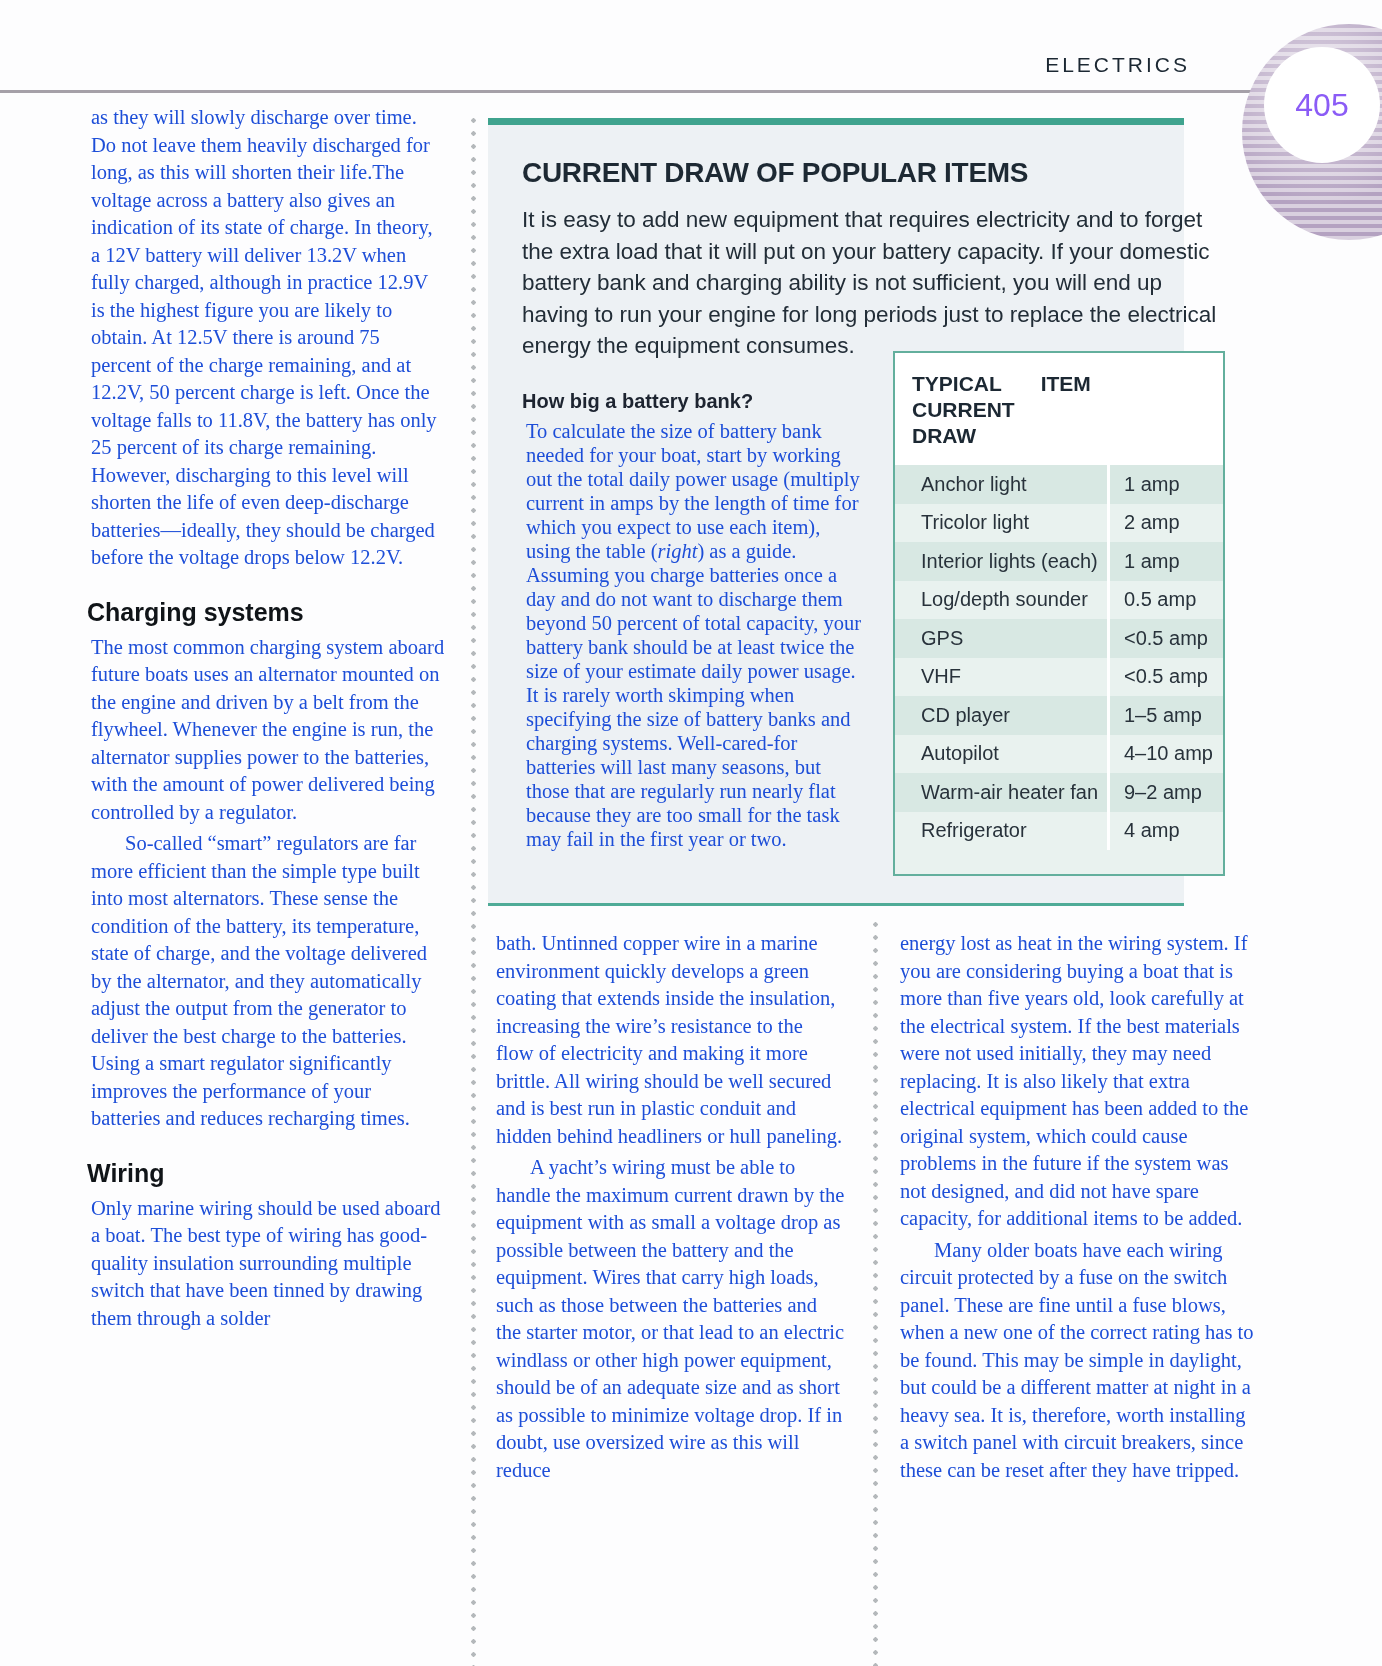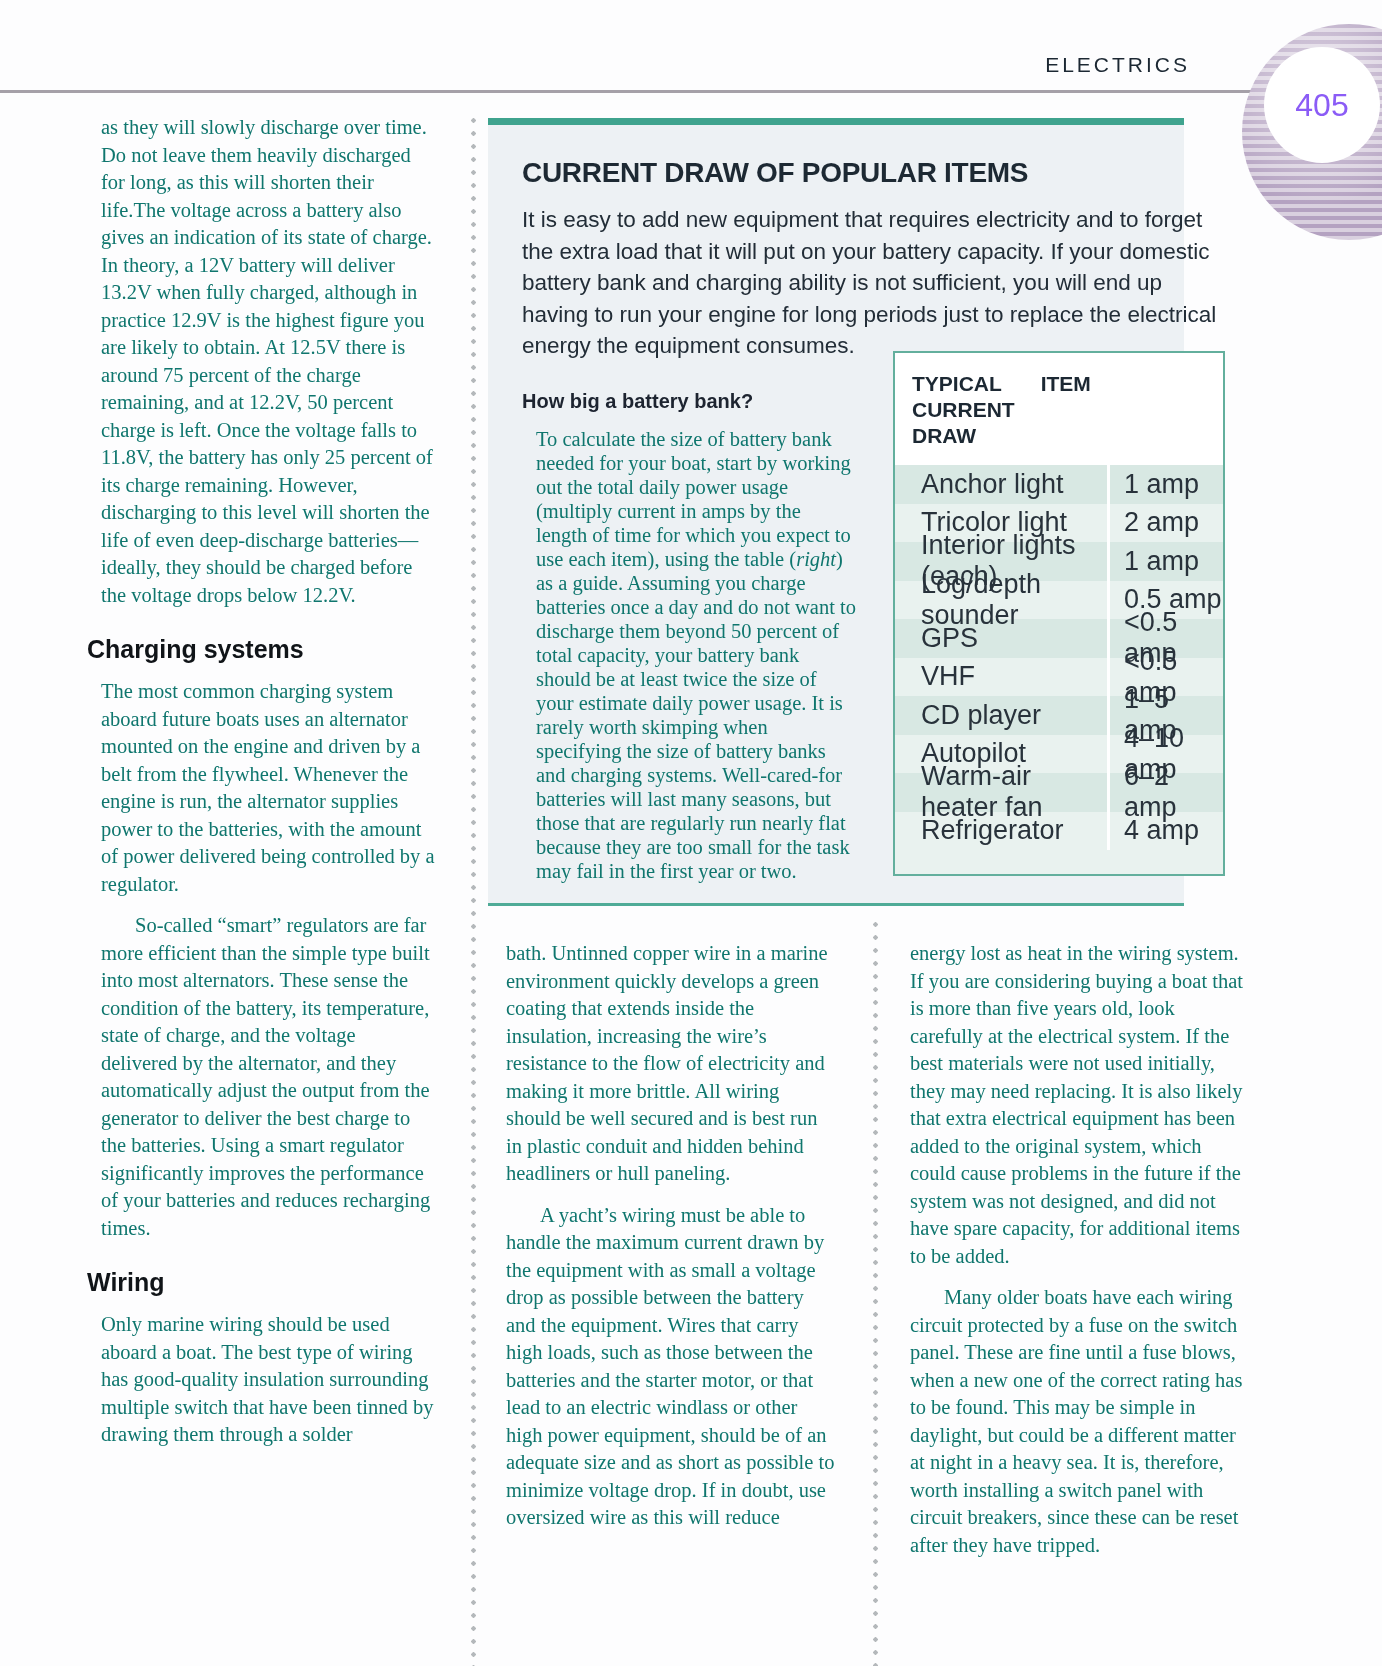--- a/index.html
+++ b/index.html
@@ -22,21 +22,21 @@
     background-size:5px 13px;background-repeat:repeat-y;}
   .dots1{left:471px;top:118px;height:1548px;}
   .dots2{left:873px;top:922px;height:744px;}
 
   
   .col{position:absolute;}
   .left-col{left:87px;top:100px;width:362px;}
   .mid-col{left:492px;top:926px;width:357px;}
   .right-col{left:896px;top:926px;width:364px;}
   .serif{font-family:"Liberation Serif","DejaVu Serif",serif;font-size:20.5px;line-height:27.5px;
-    margin:14px;color:#0f766e;}
+    margin:4px;color:#1d4ed8;}
   .indent{text-indent:34px;}
   .colhead{font-family:"Liberation Sans",sans-serif;font-weight:700;font-size:25px;color:#101418;
     margin:26px 0 7px 0;}
 
   
   .infobox{position:absolute;left:488px;top:118px;width:696px;height:788px;box-sizing:border-box;
     background:#edf1f4;border-top:7px solid #3fa38e;border-bottom:3px solid #4fab97;padding:26px 34px;}
   .box-title{font-family:"Liberation Sans",sans-serif;font-size:28px;font-weight:700;
     letter-spacing:-0.3px;color:#1d2933;margin:6px 0 15px 0;}
   .box-intro{font-family:"Liberation Sans",sans-serif;font-size:22.5px;line-height:31.5px;
@@ -49,21 +49,21 @@
   
   .dtable{position:absolute;left:405px;top:226px;width:332px;box-sizing:border-box;
     border:2px solid #63af9d;background:#ffffff;font-family:"Liberation Sans",sans-serif;}
   .thead{display:flex;background:#ffffff;}
   .th{font-weight:700;font-size:21px;line-height:26px;color:#1c2833;padding:18px 0 16px 0;}
   .th-item{width:212px;padding-left:26px;box-sizing:border-box;}
   .th-draw{flex:1;padding-left:14px;border-left:3px solid #ffffff;}
   .tbody{padding-bottom:24px;background:#e9f2ef;}
   .trow{display:flex;height:38.5px;align-items:center;background:#e9f2ef;}
   .trow.dark{background:#d8e8e3;}
-  .td{font-size:27px;color:#28323b;}
+  .td{font-size:20px;color:#28323b;}
   .td-item{width:212px;padding-left:26px;box-sizing:border-box;}
   .td-draw{flex:1;padding-left:14px;border-left:3px solid #ffffff;align-self:stretch;
     display:flex;align-items:center;}
 </style>
 </head>
 <body>
 
 <div class="page">
 
   <div class="rule"></div>
@@ -135,21 +135,21 @@
             <div class="td td-draw">1–5 amp</div>
           </div>
 
           <div class="trow">
             <div class="td td-item">Autopilot</div>
             <div class="td td-draw">4–10 amp</div>
           </div>
 
           <div class="trow dark">
             <div class="td td-item">Warm-air heater fan</div>
-            <div class="td td-draw">6–2 amp</div>
+            <div class="td td-draw">9–2 amp</div>
           </div>
 
           <div class="trow">
             <div class="td td-item">Refrigerator</div>
             <div class="td td-draw">4 amp</div>
           </div>
         </div>
     </div>
   </div>
 

